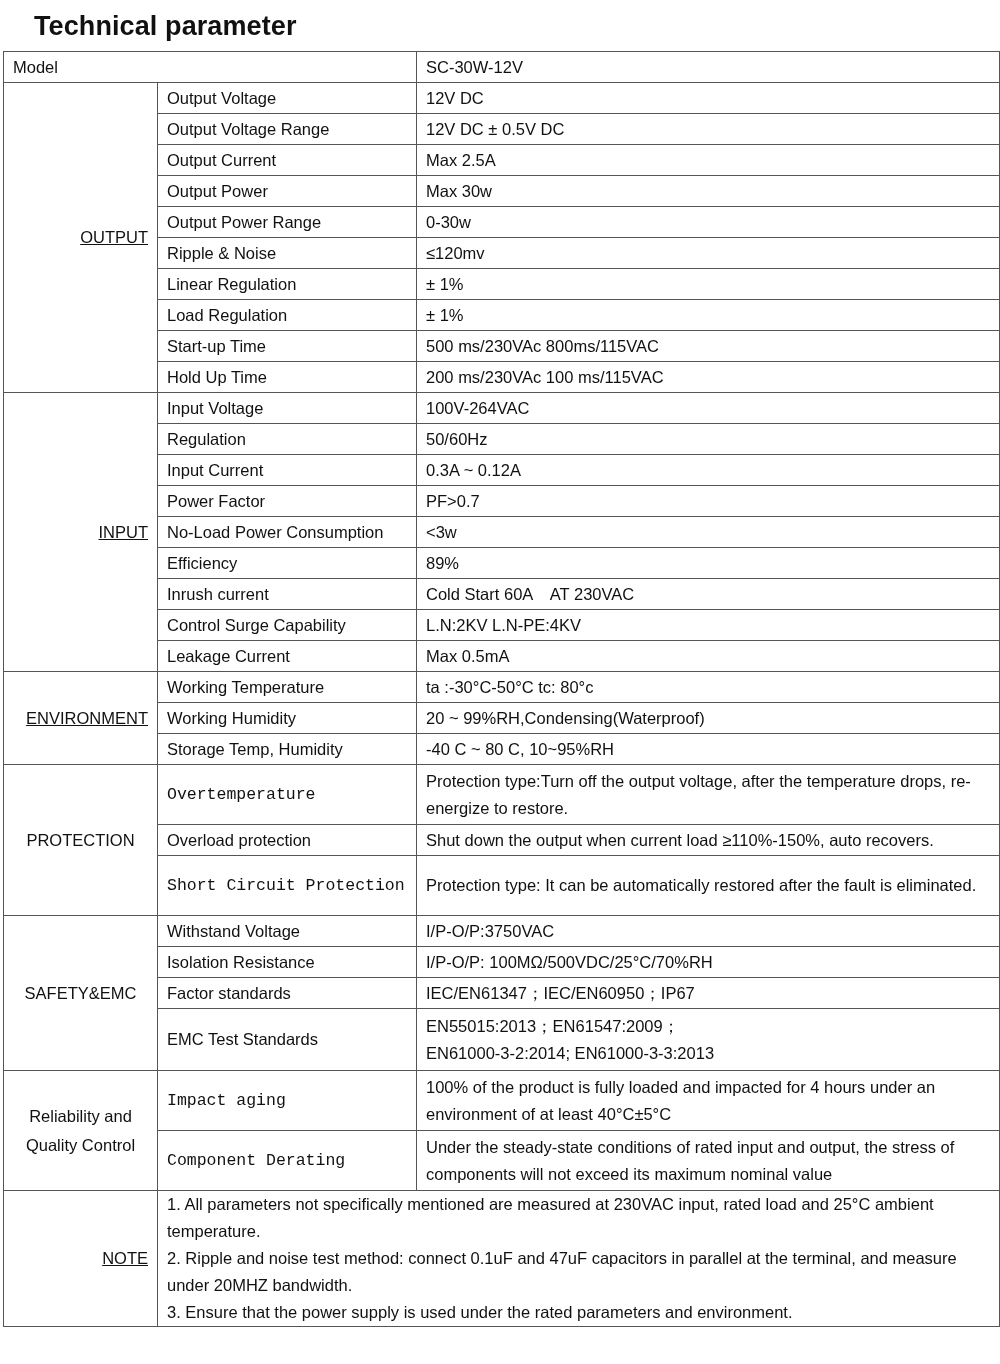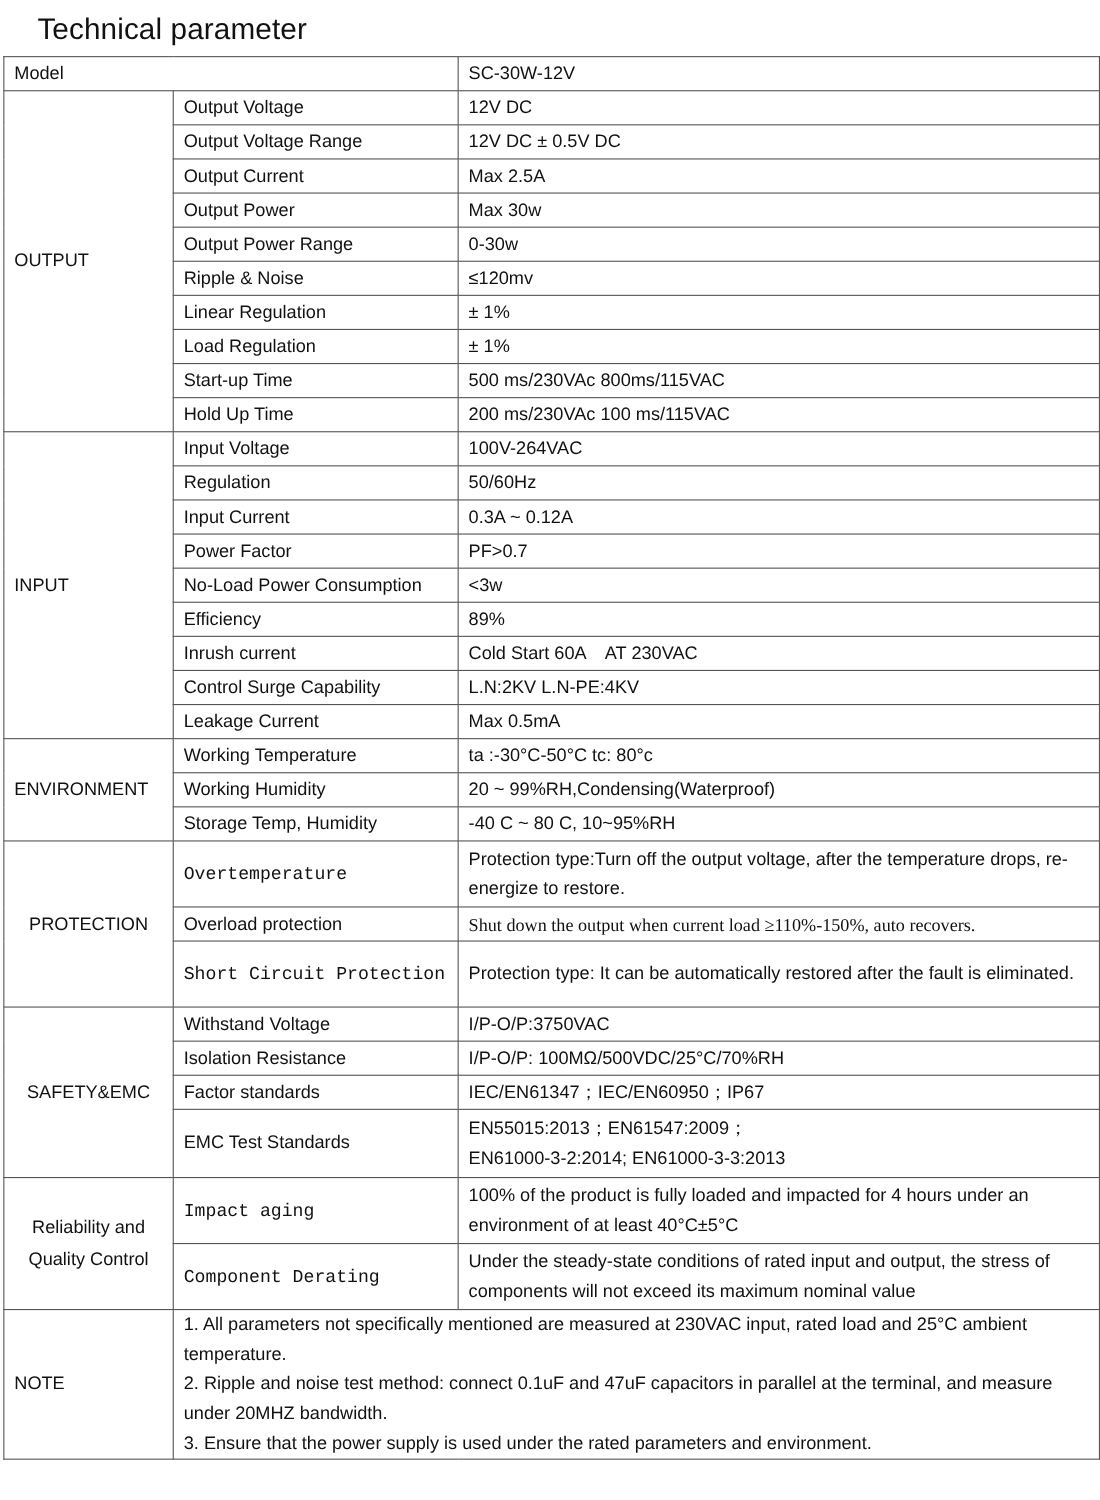--- a/index.html
+++ b/index.html
@@ -2,40 +2,40 @@
 <html><head>
 <meta charset="utf-8">
 <style>
   html, body { margin: 0; padding: 0; background: #ffffff; }
   body {
     width: 1000px; height: 1364px; position: relative; overflow: hidden;
     font-family: "Liberation Sans", "DejaVu Sans", sans-serif; color: #111111;
   }
   .title {
     position: absolute; left: 34px; top: 8px;
-    font-size: 27px; font-weight: normal; letter-spacing: 0.1px; margin: 0;
+    font-size: 27px; font-weight: bold; letter-spacing: 0.1px; margin: 0;
     line-height: 36px;
   }
   table.spec {
     position: absolute; left: 3px; top: 51px;
     width: 996px; border-collapse: collapse; table-layout: fixed;
     font-size: 16.5px;
   }
   table.spec td {
     border: 1.5px solid #555555;
     padding: 0 9px;
     vertical-align: middle;
     line-height: 27px;
   }
   col.c1 { width: 154px; }
   col.c2 { width: 259px; }
   col.c3 { width: 583px; }
   tr.r1 td { height: 30px; }
   tr.r2 td { height: 59px; }
-  td.cat { text-align: left; }
+  td.cat { text-align: right; text-decoration: underline; }
   td.cat-left { text-align: center; padding-left: 9px; }
   td.top { vertical-align: top; padding-top: 1px; }
   td.bottom { vertical-align: bottom; padding-bottom: 1px; }
   td.param2 { vertical-align: top; padding-top: 1px; font-family: Liberation Mono, monospace; }
   td.note-cell { vertical-align: top; padding-top: 2px; padding-bottom: 14px; margin-top: 37px; }
   .note-line { display: block; }
   td.emc-val { vertical-align: top; line-height: 31px; padding-top: 1px; }
 </style>
 </head>
 <body>
@@ -149,21 +149,21 @@
       <td>-40 C ~ 80 C, 10~95%RH</td>
     </tr>
 
     <tr class="r2">
       <td rowspan="3" class="cat-left">PROTECTION</td>
       <td class="param2">Overtemperature</td>
       <td class="top">Protection type:Turn off the output voltage, after the temperature drops, re-energize to restore.</td>
     </tr>
     <tr class="r1">
       <td>Overload protection</td>
-      <td style="white-space:nowrap;font-family:Liberation Serif, serif;">Shut down the output when current load ≥110%-150%, auto recovers.</td>
+      <td style="white-space:nowrap;">Shut down the output when current load ≥110%-150%, auto recovers.</td>
     </tr>
     <tr class="r2">
       <td class="param2">Short Circuit Protection</td>
       <td class="top">Protection type: It can be automatically restored after the fault is eliminated.</td>
     </tr>
 
     <tr class="r1">
       <td rowspan="4" class="cat-left">SAFETY&amp;EMC</td>
       <td>Withstand Voltage</td>
       <td>I/P-O/P:3750VAC</td>

